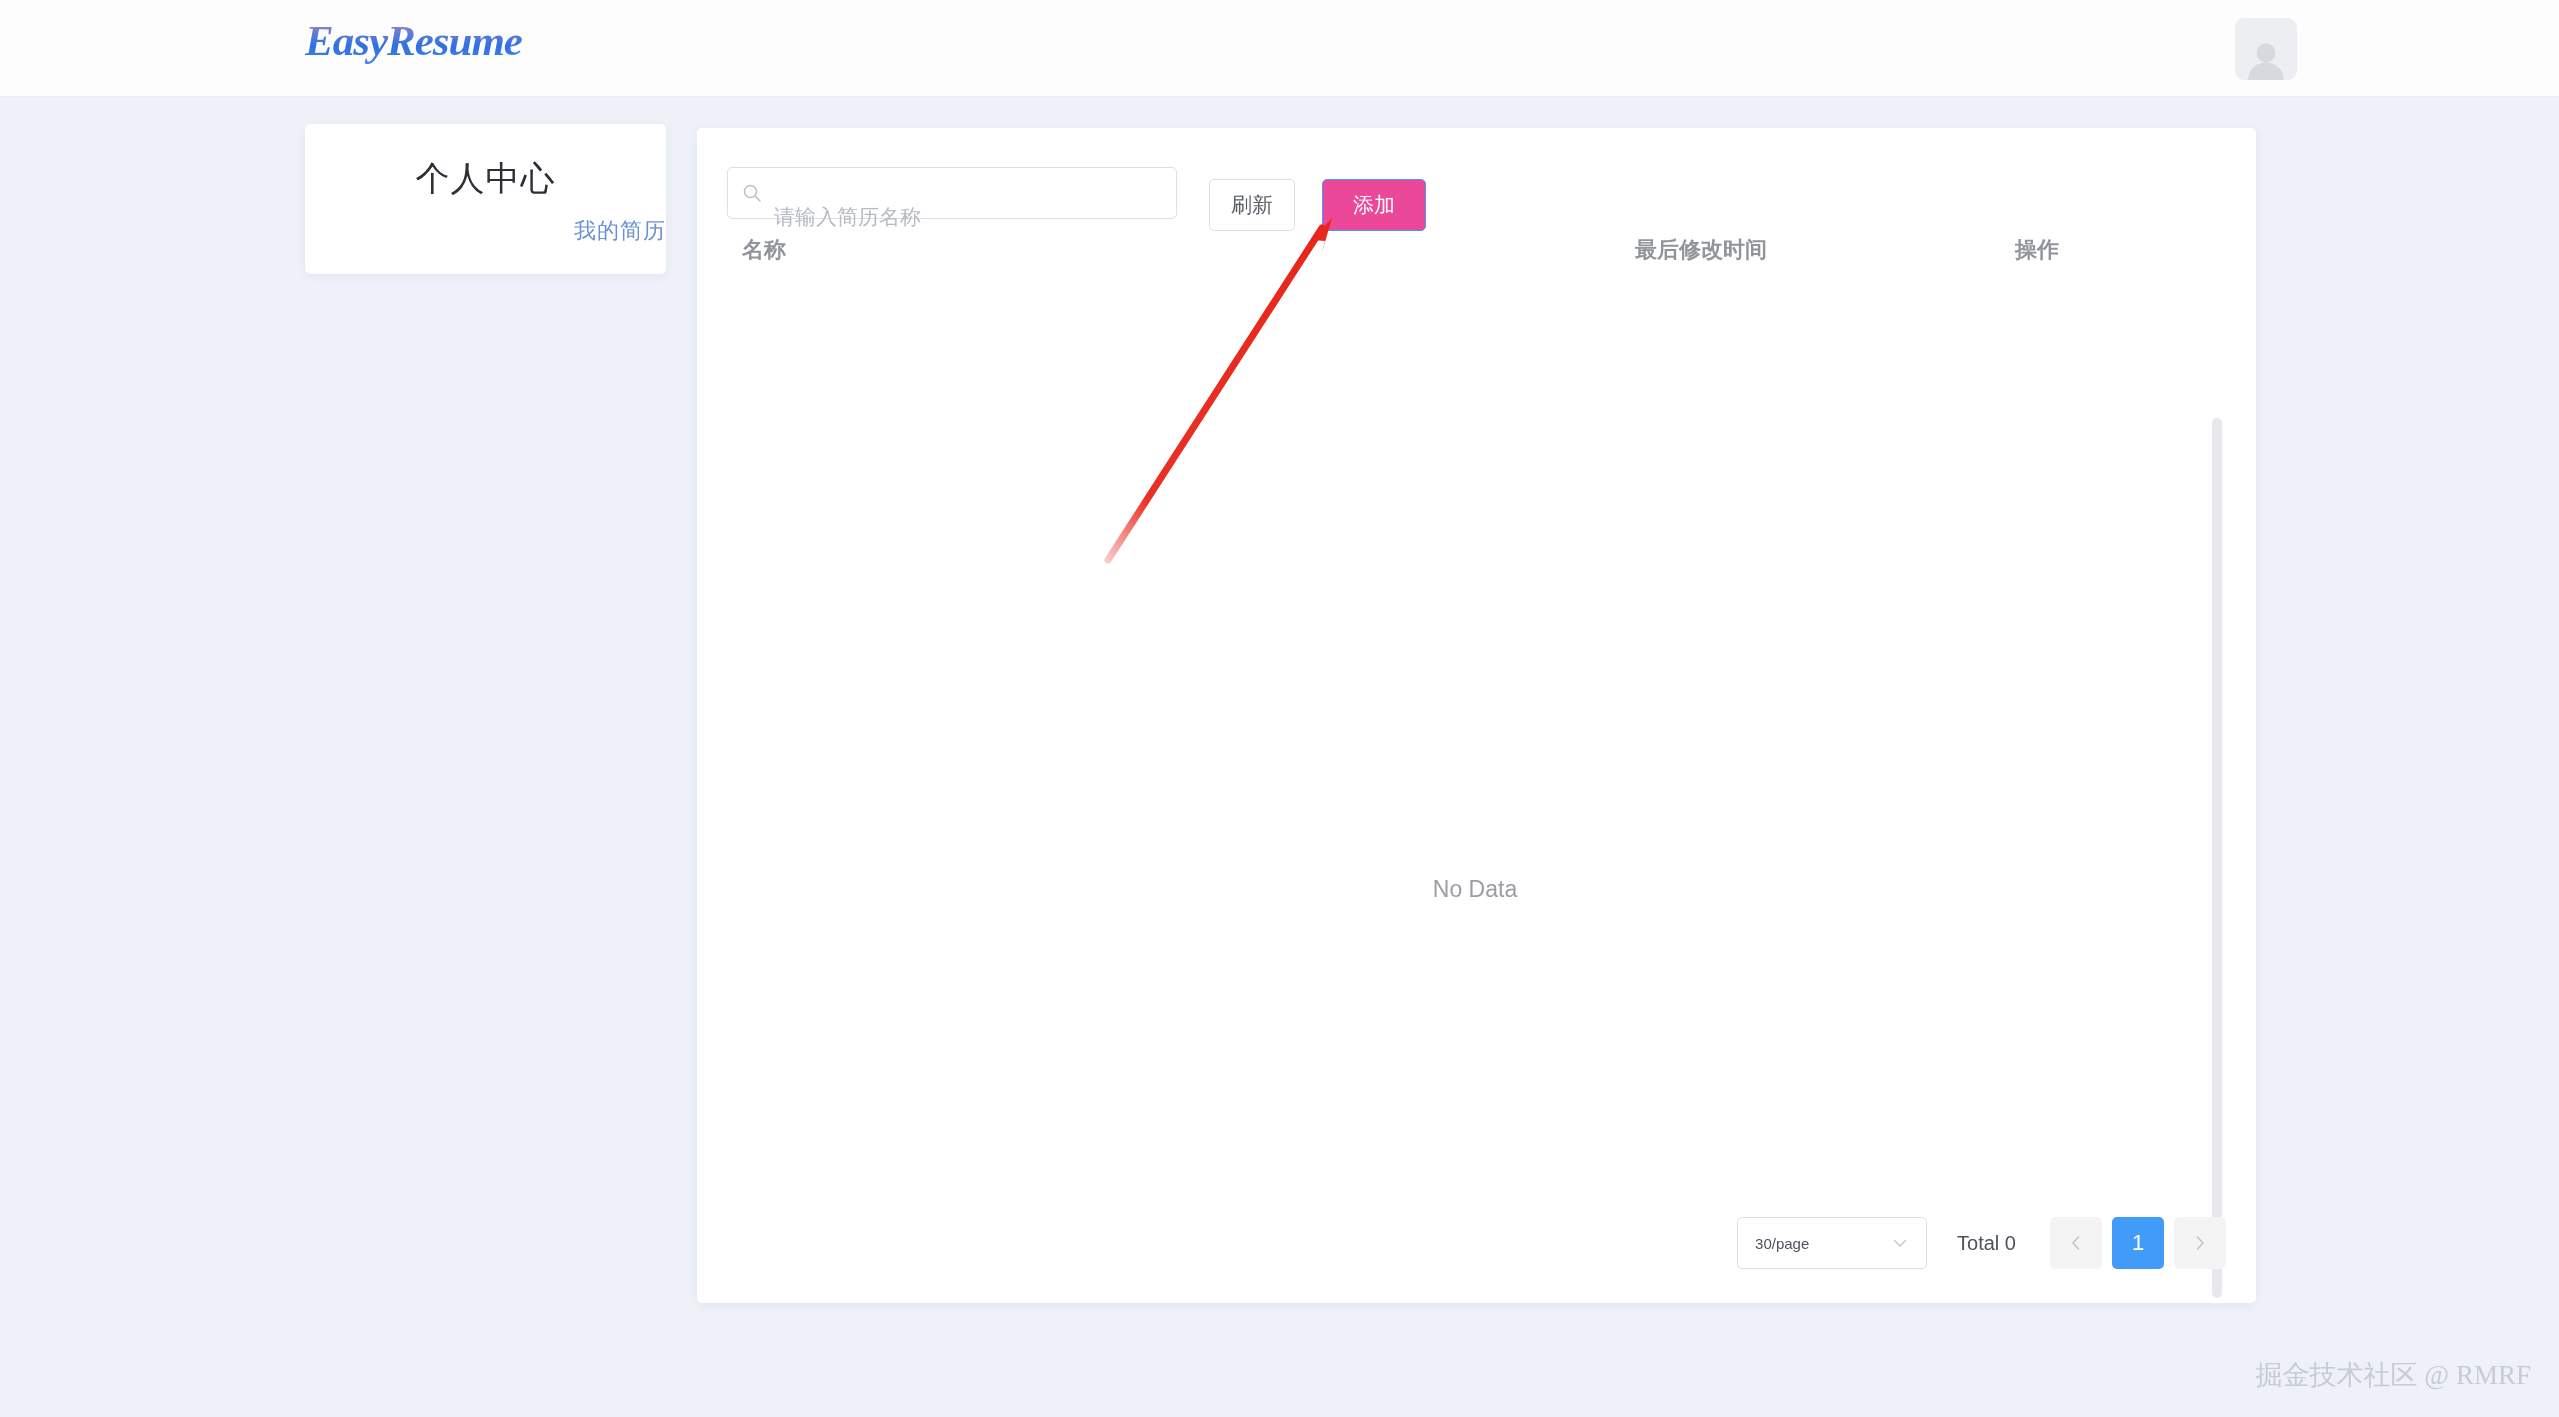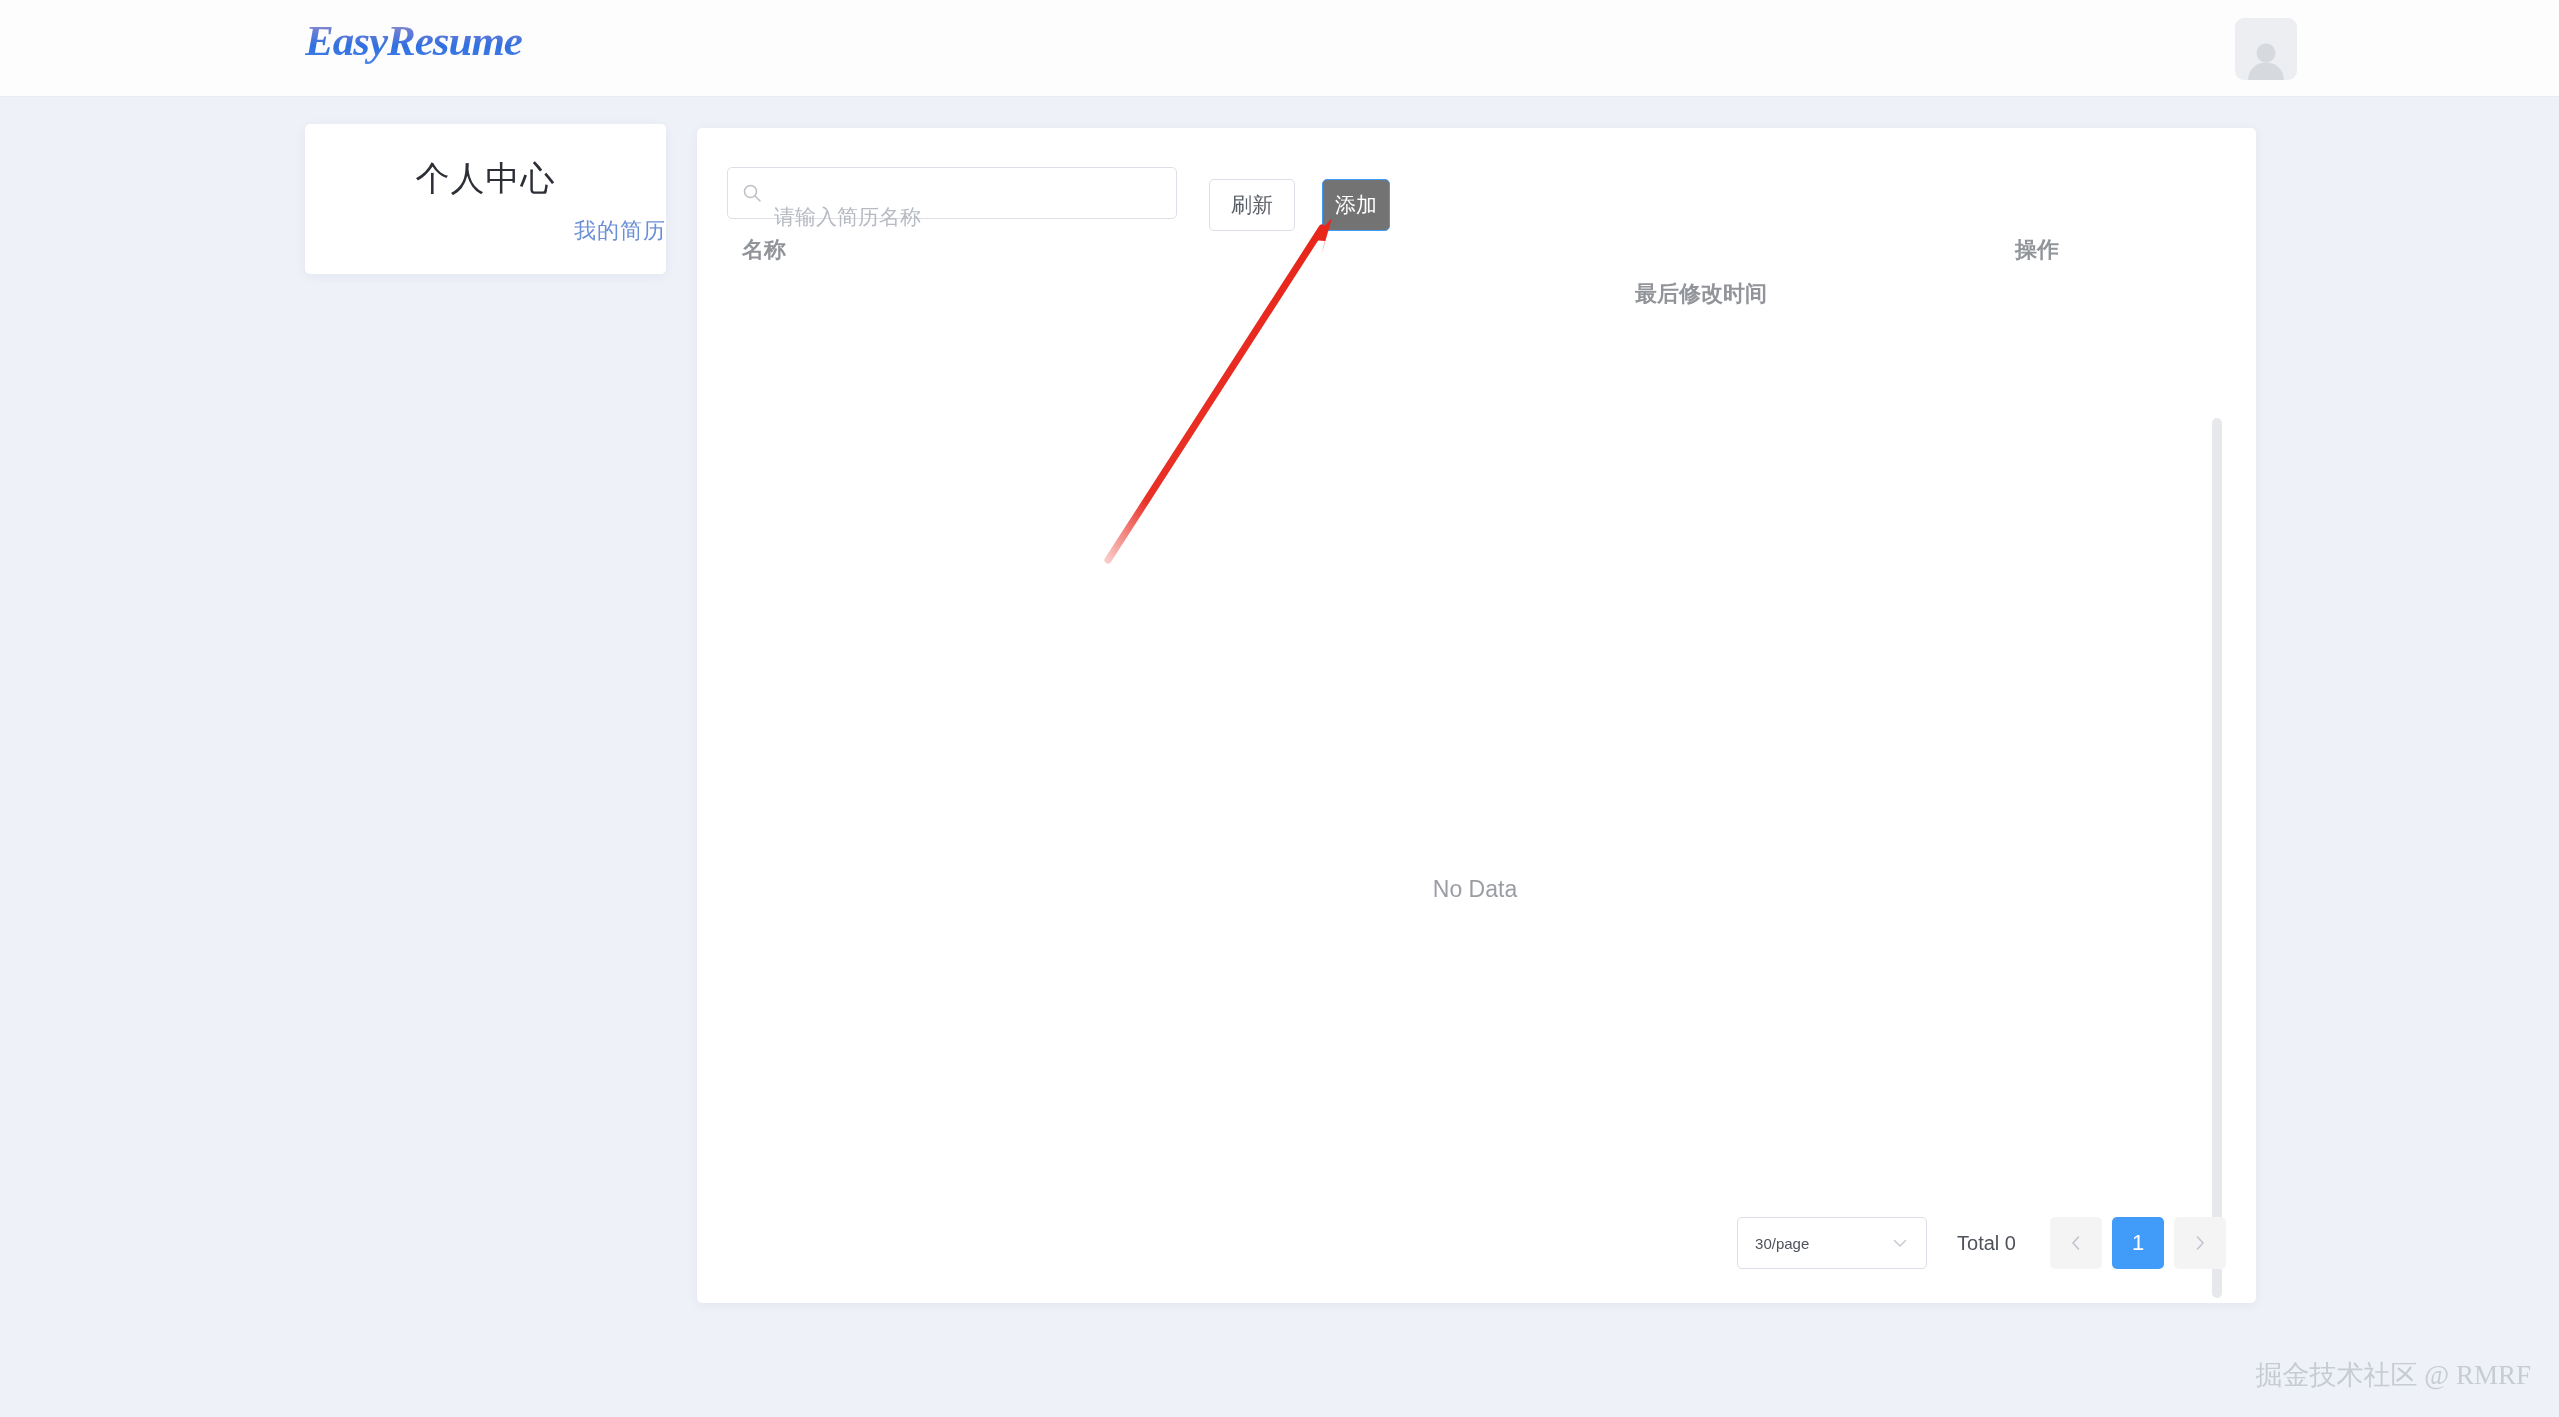--- a/index.html
+++ b/index.html
@@ -158,22 +158,22 @@
   }
   .btn-default {
     margin-left: 32px;
     padding: 0 21px;
     background: #fff;
     border: 1px solid #dcdfe6;
     color: #5a5e66;
   }
   .btn-primary {
     margin-left: 27px;
-    padding: 0 12px;
-    background: #737373;
+    padding: 0 30px;
+    background: #ec4899;
     border: 1px solid #419bf9;
     color: #ffffff;
   }
 
   
   .table-head {
     position: absolute;
     left: 30px;
     top: 107px;
     width: 1499px;
@@ -181,21 +181,21 @@
   }
   .th {
     position: absolute;
     top: 0;
     font-size: 22px;
     font-weight: bold;
     color: #919499;
     white-space: nowrap;
   }
   .th-name { left: 15px; }
-  .th-modified { left: 908px; margin-top: 44px; }
+  .th-modified { left: 908px; }
   .th-actions { left: 1288px; }
 
   .table-body {
     position: absolute;
     left: 30px;
     top: 158px;
     width: 1499px;
     height: 1035px;
     border-bottom: 1px solid #f0f2f5;
     box-sizing: border-box;

